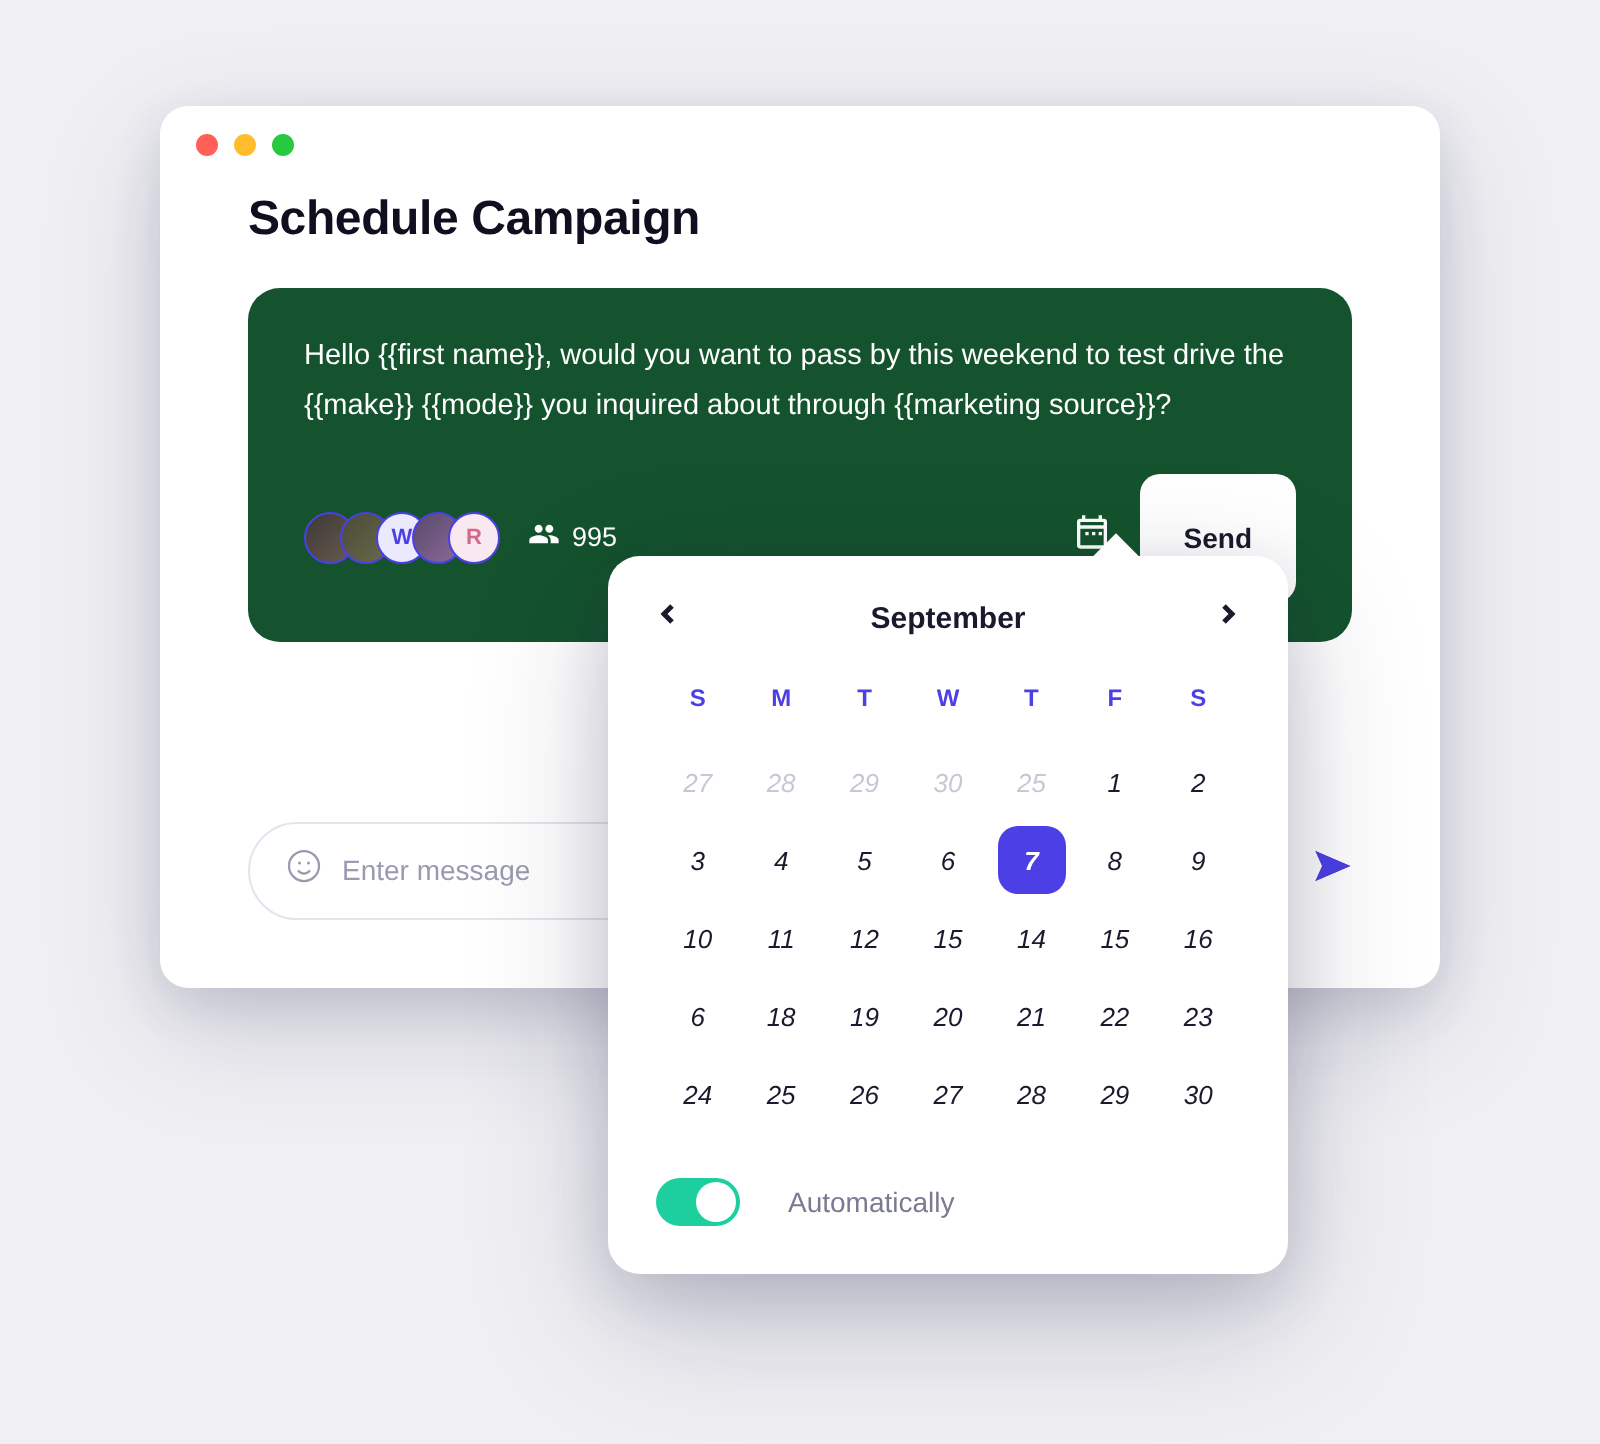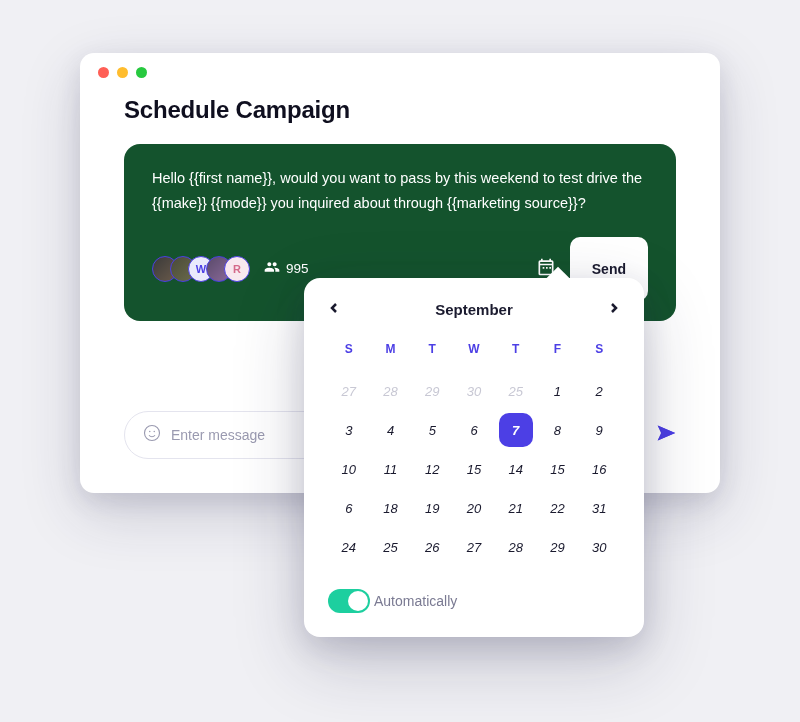--- a/index.html
+++ b/index.html
@@ -37,21 +37,21 @@
     .popover { position: absolute; top: 225px; left: 224px; width: 340px; background: #fff; border-radius: 16px; box-shadow: 0 24px 70px rgba(30,30,70,0.22), 0 10px 30px rgba(30,30,70,0.14); padding: 22px 24px 24px; z-index: 10; }
     .popover::before { content: ""; position: absolute; top: -8px; right: 78px; width: 16px; height: 16px; background: #fff; transform: rotate(45deg); }
     .cal-head { display: flex; align-items: center; justify-content: space-between; margin-bottom: 16px; }
     .nav-arrow { width: 12px; height: 12px; stroke: #1a1a2e; stroke-width: 2.5; fill: none; cursor: pointer; }
     .month-label { font-size: 15px; font-weight: 700; color: #1a1a2e; }
     .daygrid { display: grid; grid-template-columns: repeat(7, 1fr); gap: 4px 0; }
     .dow { text-align: center; font-size: 12px; font-weight: 700; color: #4c3fe5; padding: 8px 0 14px; }
     .day { text-align: center; font-size: 13px; color: #1a1a2e; padding: 10px 0; cursor: pointer; border-radius: 10px; font-style: italic; }
     .day.muted { color: #c8c8d4; }
     .day.selected { background: #4c3fe5; color: #fff; font-weight: 700; width: 34px; height: 34px; display: flex; align-items: center; justify-content: center; margin: 0 auto; padding: 0; }
-    .auto-row { display: flex; align-items: center; gap: 4px; margin-top: 18px; padding-top: 6px; }
+    .auto-row { display: flex; align-items: center; gap: 24px; margin-top: 18px; padding-top: 6px; }
     .toggle { width: 42px; height: 24px; background: #1dcf9f; border-radius: 999px; position: relative; cursor: pointer; }
     .toggle::after { content: ""; width: 20px; height: 20px; background: #fff; border-radius: 50%; position: absolute; top: 2px; right: 2px; }
     .toggle-label { font-size: 14px; color: #7a7a92; }
   </style>
 </head>
 <body>
 
 <div class="window">
   <div class="titlebar">
     <span class="dot dot-red"></span>
@@ -156,21 +156,21 @@
         <div class="day">15</div>
         <div class="day">14</div>
         <div class="day">15</div>
         <div class="day">16</div>
         <div class="day">6</div>
         <div class="day">18</div>
         <div class="day">19</div>
         <div class="day">20</div>
         <div class="day">21</div>
         <div class="day">22</div>
-        <div class="day">31</div>
+        <div class="day">23</div>
         <div class="day">24</div>
         <div class="day">25</div>
         <div class="day">26</div>
         <div class="day">27</div>
         <div class="day">28</div>
         <div class="day">29</div>
         <div class="day">30</div>
       </div>
     <div class="auto-row">
       <span class="toggle"></span>

